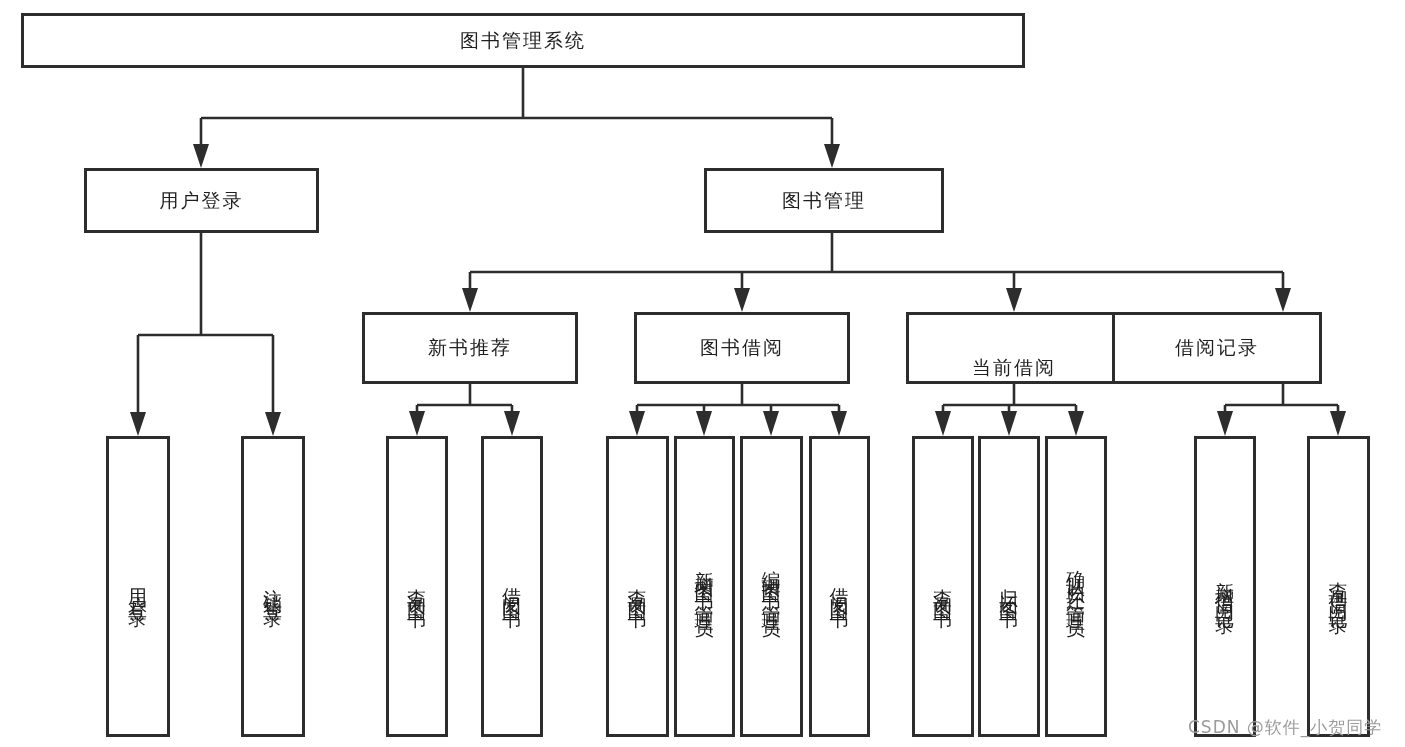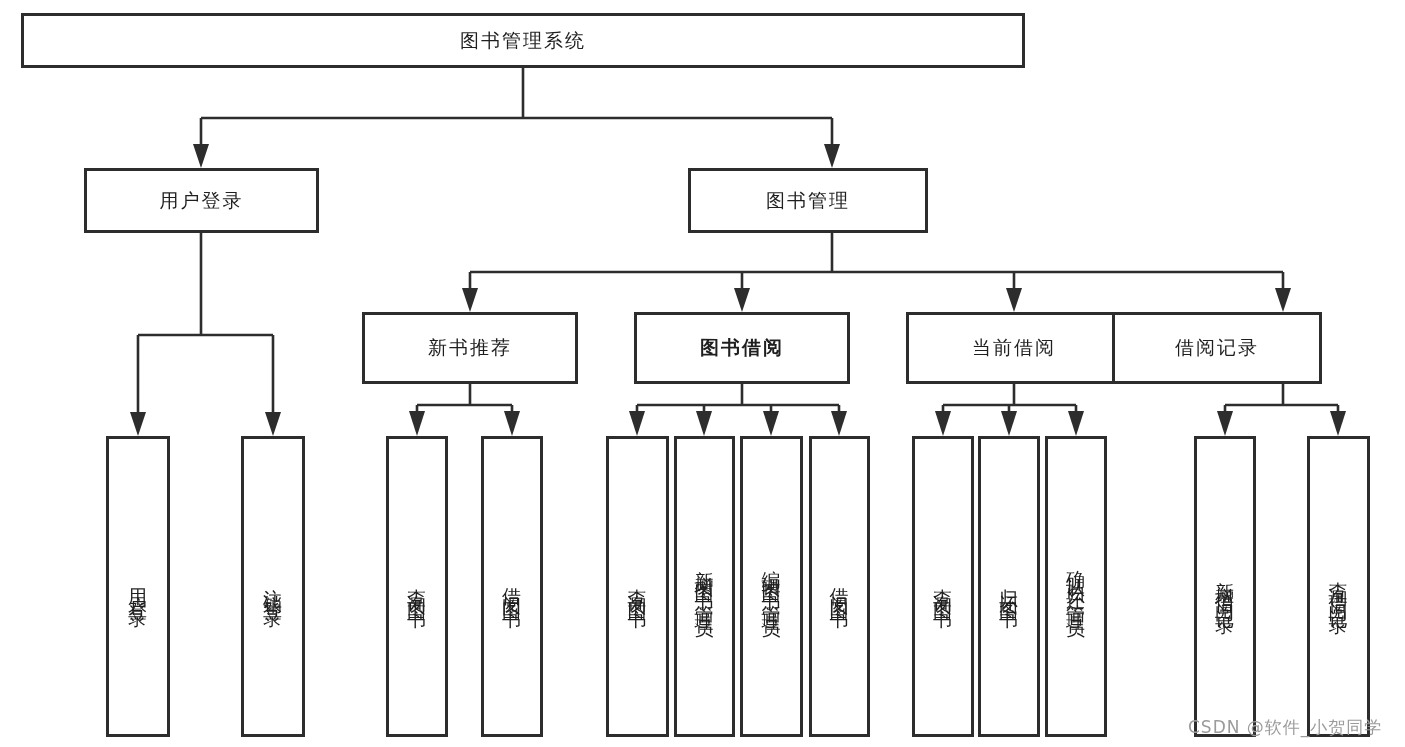--- a/index.html
+++ b/index.html
@@ -48,26 +48,26 @@
     text-orientation: mixed;
     font-size: 19px;
     line-height: 1;
     letter-spacing: 7px;
     color: #1f1f1f;
   }
   
   .n-root      { left: 21px;  top: 13px;  width: 1004px; height: 55px; }
   
   .n-userlogin { left: 84px;  top: 168px; width: 235px;  height: 65px; }
-  .n-bookmgmt  { left: 688px; top: 168px; width: 240px;  height: 65px; }
+  .n-bookmgmt  { left: 704px; top: 168px; width: 240px;  height: 65px; }
   
   .n-l3 { top: 312px; height: 72px; }
   .n-newbook   { left: 362px;  width: 216px; }
-  .n-borrow    { left: 634px;  width: 216px; font-weight: bold; }
-  .n-current   { left: 906px;  width: 216px; }
+  .n-borrow    { left: 634px;  width: 216px; }
+  .n-current   { left: 906px;  width: 216px; align-items: flex-end; }
   .n-records   { left: 1112px; width: 210px; }
   
   .lf-g1a { left: 106px;  width: 64px; }
   .lf-g1b { left: 241px;  width: 64px; }
   .lf-g2a { left: 386px;  width: 62px; }
   .lf-g2b { left: 481px;  width: 62px; }
   .lf-g3a { left: 606px;  width: 63px; }
   .lf-g3b { left: 674px;  width: 61px; }
   .lf-g3c { left: 740px;  width: 63px; }
   .lf-g3d { left: 809px;  width: 61px; }

